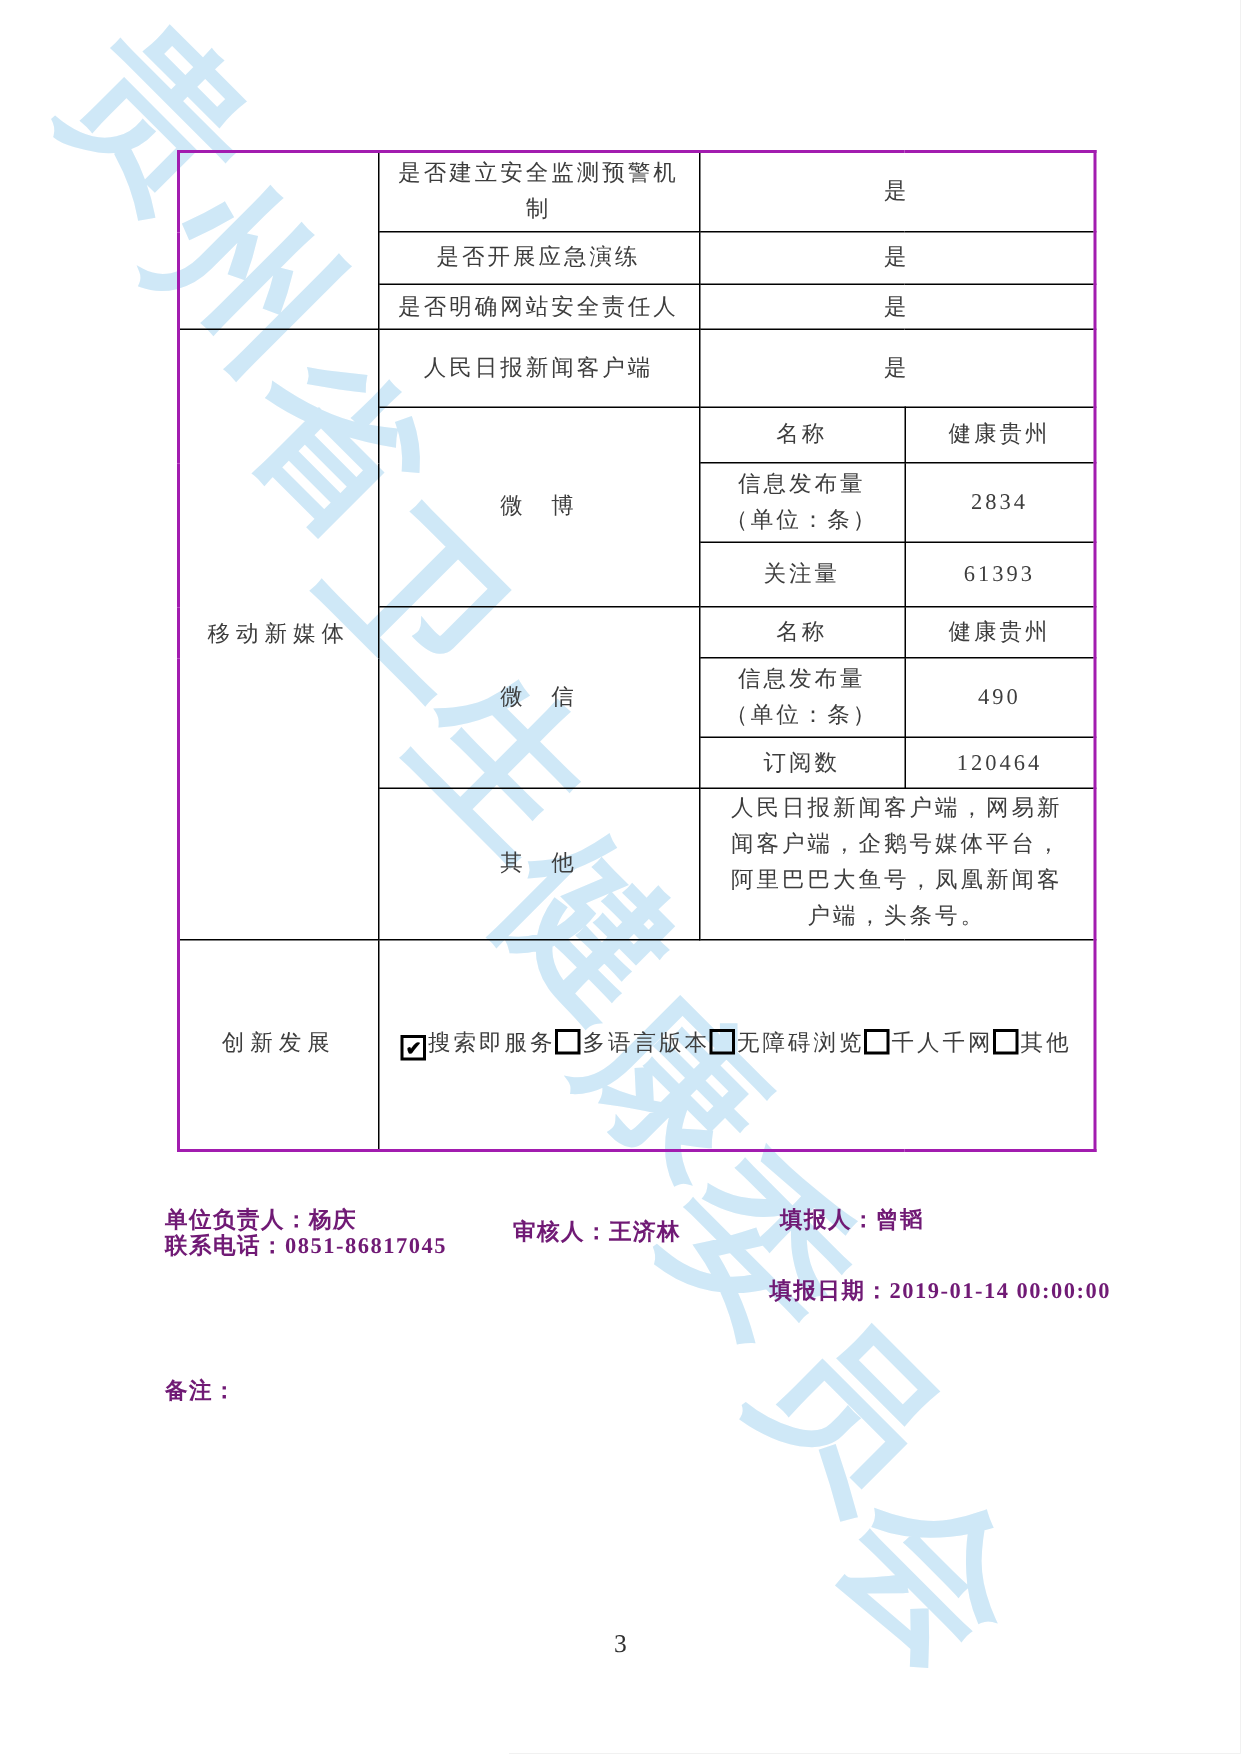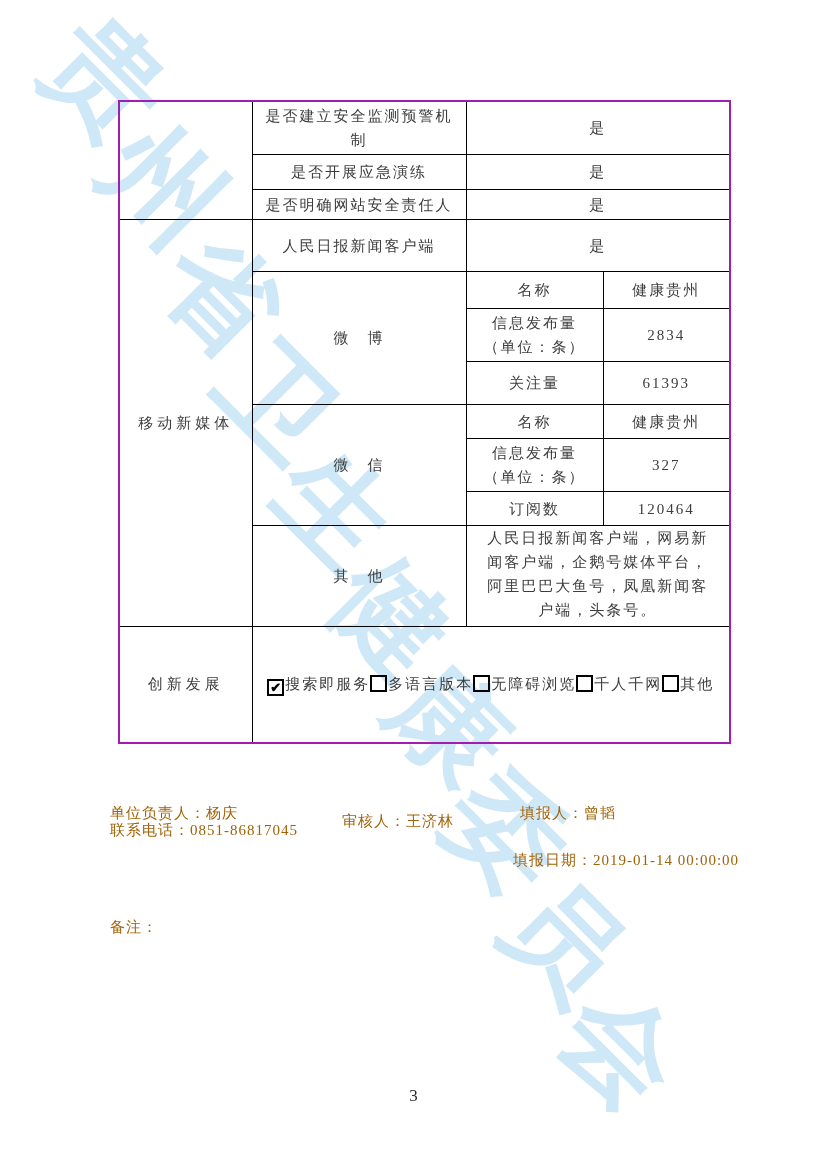--- a/index.html
+++ b/index.html
@@ -24,41 +24,41 @@
     border-collapse:collapse; table-layout:fixed;
     border:2px solid #a21caf;
     font-size:15px; letter-spacing:2px; color:#3d3d3d;
   }
   table.report td {
     border:1px solid #000; text-align:center; vertical-align:middle;
     padding:2px 13px; line-height:24px; overflow:hidden;
   }
   .r1{height:48px}.r2{height:35px}.r3{height:30px}.r4{height:52px}
   .r5{height:37px}.r6{height:53px}.r7{height:43px}.r8{height:34px}
-  .r9{height:51px}.r10{height:34px}.r11{height:101px}.r12{height:116px}
+  .r9{height:51px}.r10{height:34px}.r11{height:101px}.r12{height:140px}
   td.nowrap { white-space:nowrap; }
   td.two-line { white-space:pre-line; text-align:left; padding-left:14px;margin-left:39px; }
   td.category { letter-spacing:4px; }
   td.other-text {
     text-align:justify; text-align-last:center;
     padding:4px 10px; letter-spacing:2px; line-height:25px;font-family:Liberation Mono, monospace;
   }
   td.cb-cell { padding:2px 4px; }
   .cb-row { white-space:nowrap; text-align:center; letter-spacing:2px; color:#3d3d3d; }
   .cb-item { display:inline-block; }
   .cb {
     display:inline-block; width:13px; height:13px; border:2.5px solid #000;
     vertical-align:-3px; margin-right:1px; line-height:13px; font-size:13px;
     font-weight:bold; text-align:center; letter-spacing:0; color:#000;
     box-sizing:content-box;
   }
   
   .footer-item {
-    position:absolute; z-index:1; font-weight:normal; font-size:15px;
-    color:#a16207; letter-spacing:1px; white-space:nowrap;
+    position:absolute; z-index:1; font-weight:bold; font-size:15px;
+    color:#701a75; letter-spacing:1px; white-space:nowrap;
   }
   .page-num {
     position:absolute; z-index:1; top:1086px; left:0; width:100%;
     text-align:center; font-size:17px; color:#2f2f2f;
   }
 </style>
 </head>
 <body>
 
 <div class="page">
@@ -106,21 +106,21 @@
       <td>61393</td>
     </tr>
     <tr class="r8">
       <td rowspan="3">微　信</td>
       <td>名称</td>
       <td>健康贵州</td>
     </tr>
     <tr class="r9">
       <td class="two-line">信息发布量
 （单位：条）</td>
-      <td>327</td>
+      <td>490</td>
     </tr>
     <tr class="r10">
       <td>订阅数</td>
       <td>120464</td>
     </tr>
     <tr class="r11">
       <td>其　他</td>
       <td colspan="2" class="other-text">人民日报新闻客户端，网易新闻客户端，企鹅号媒体平台，阿里巴巴大鱼号，凤凰新闻客户端，头条号。</td>
     </tr>
     <tr class="r12">

